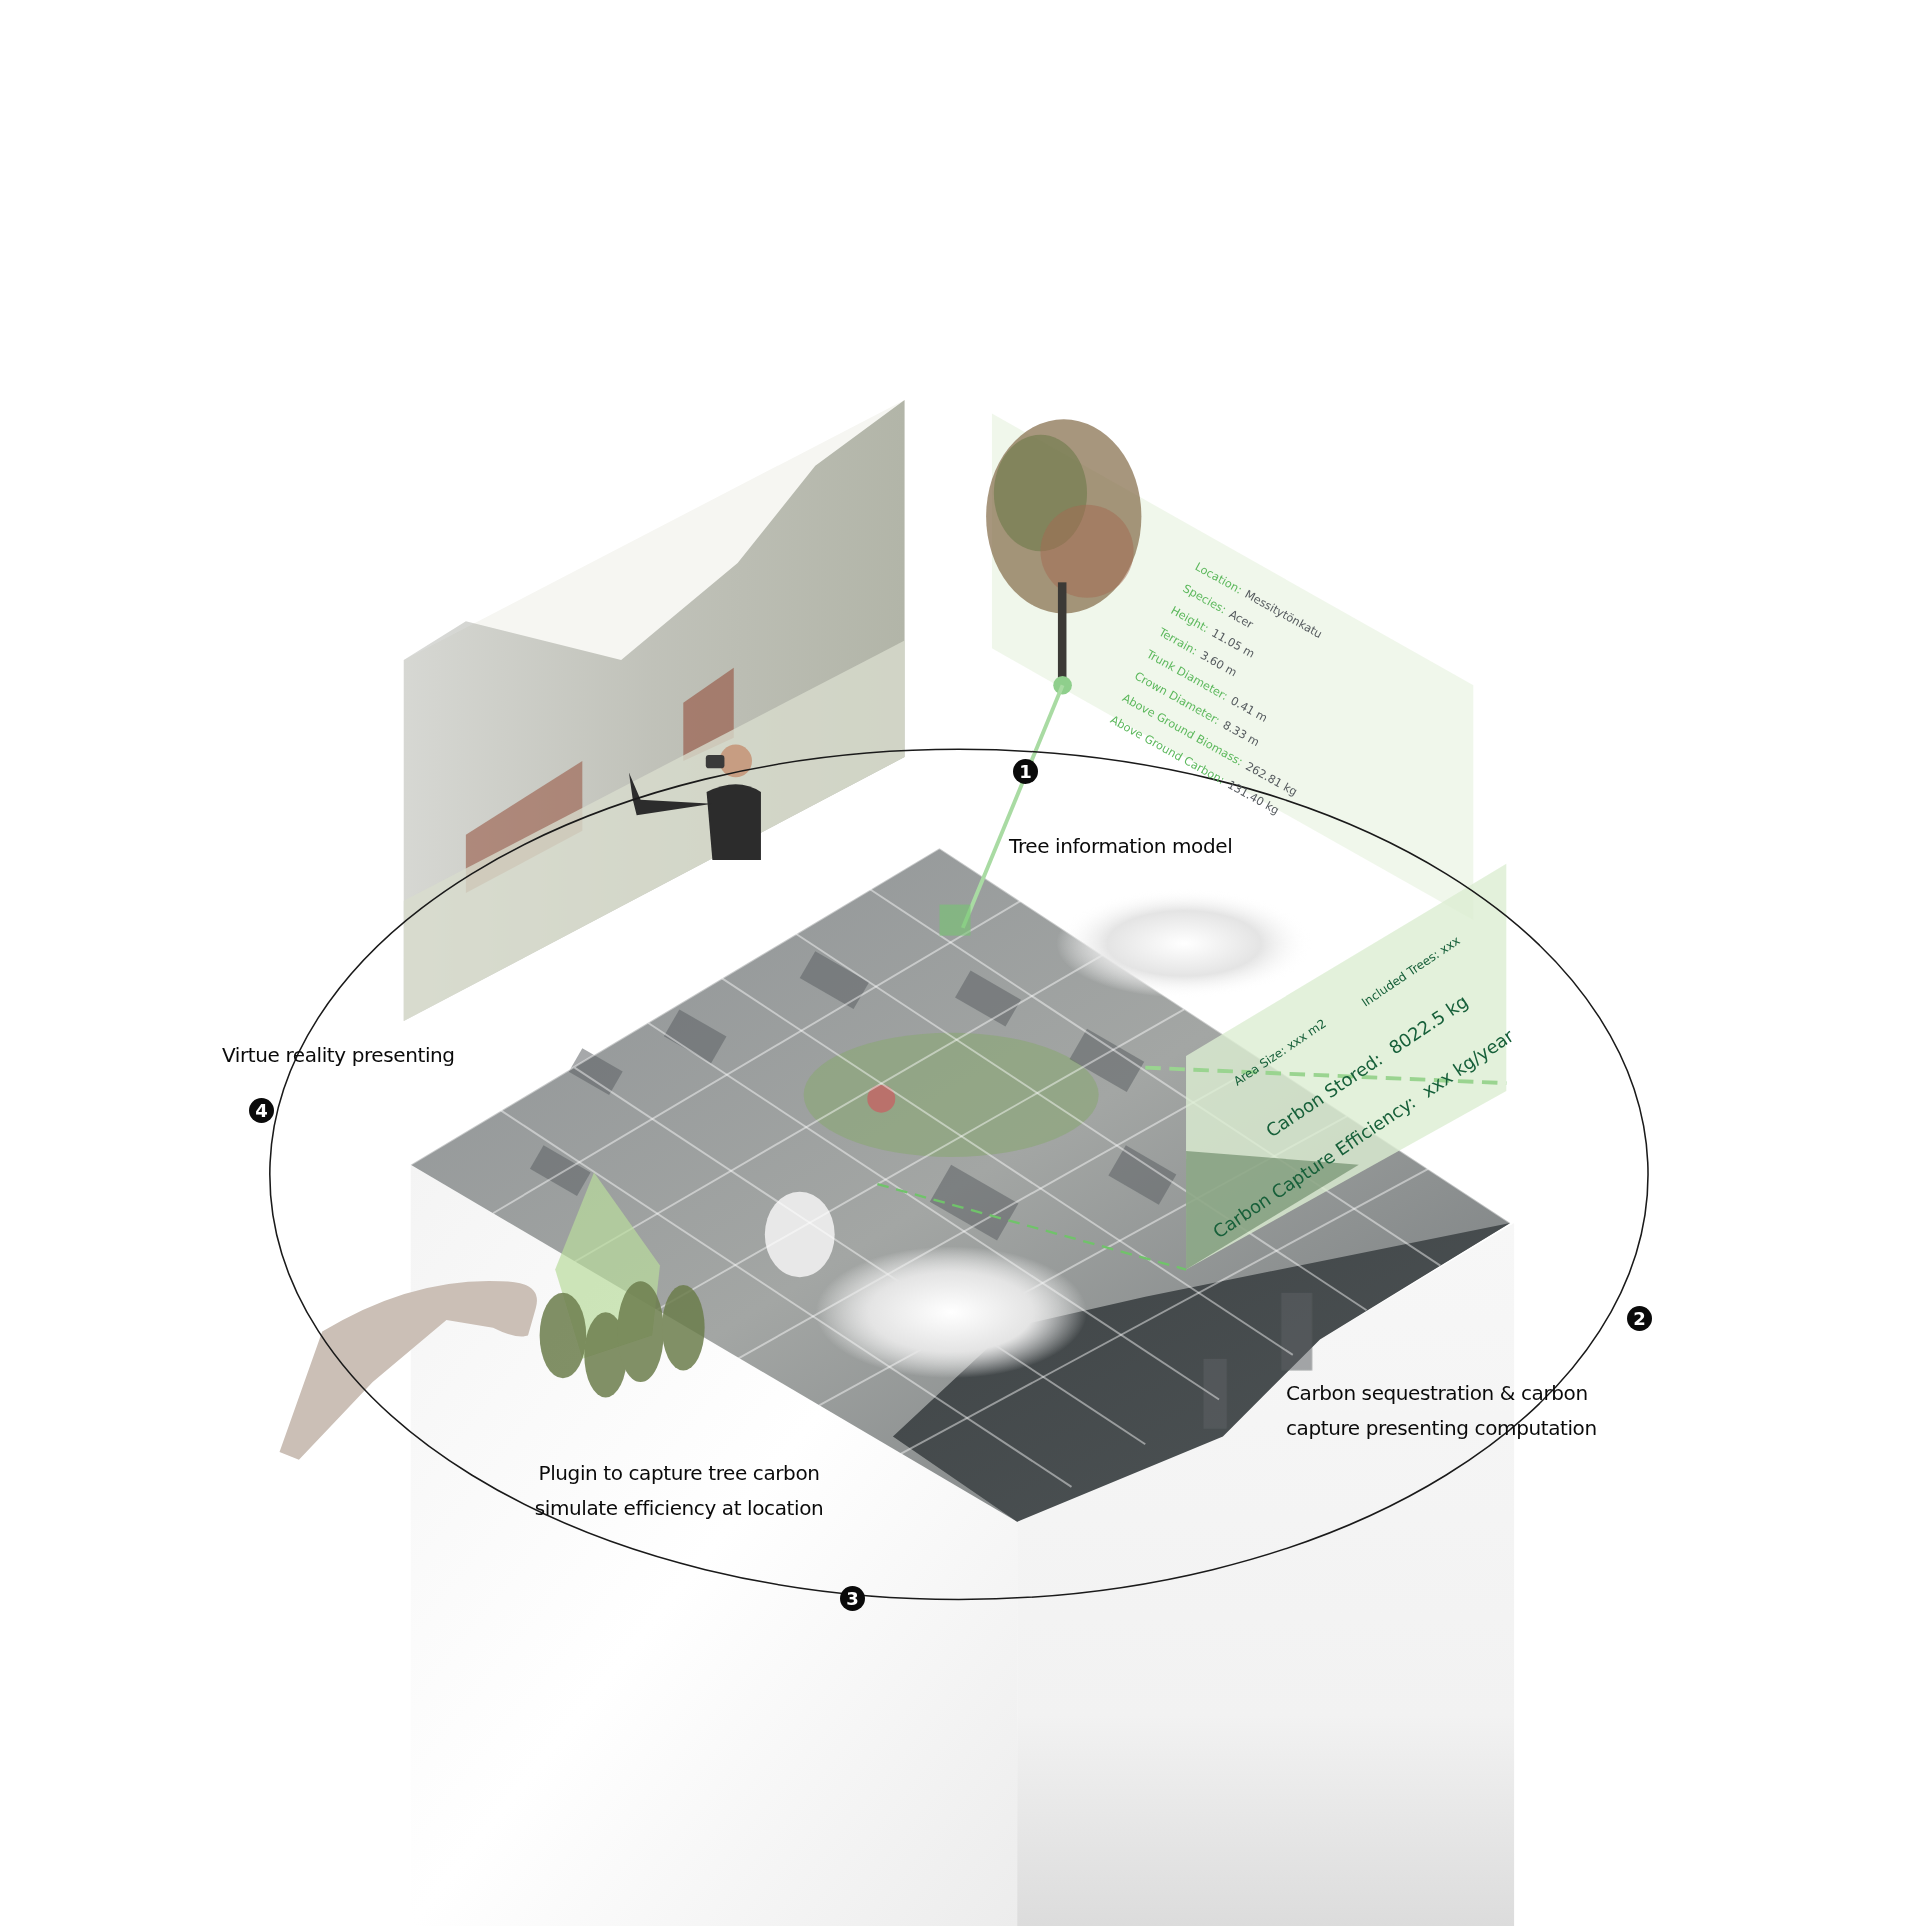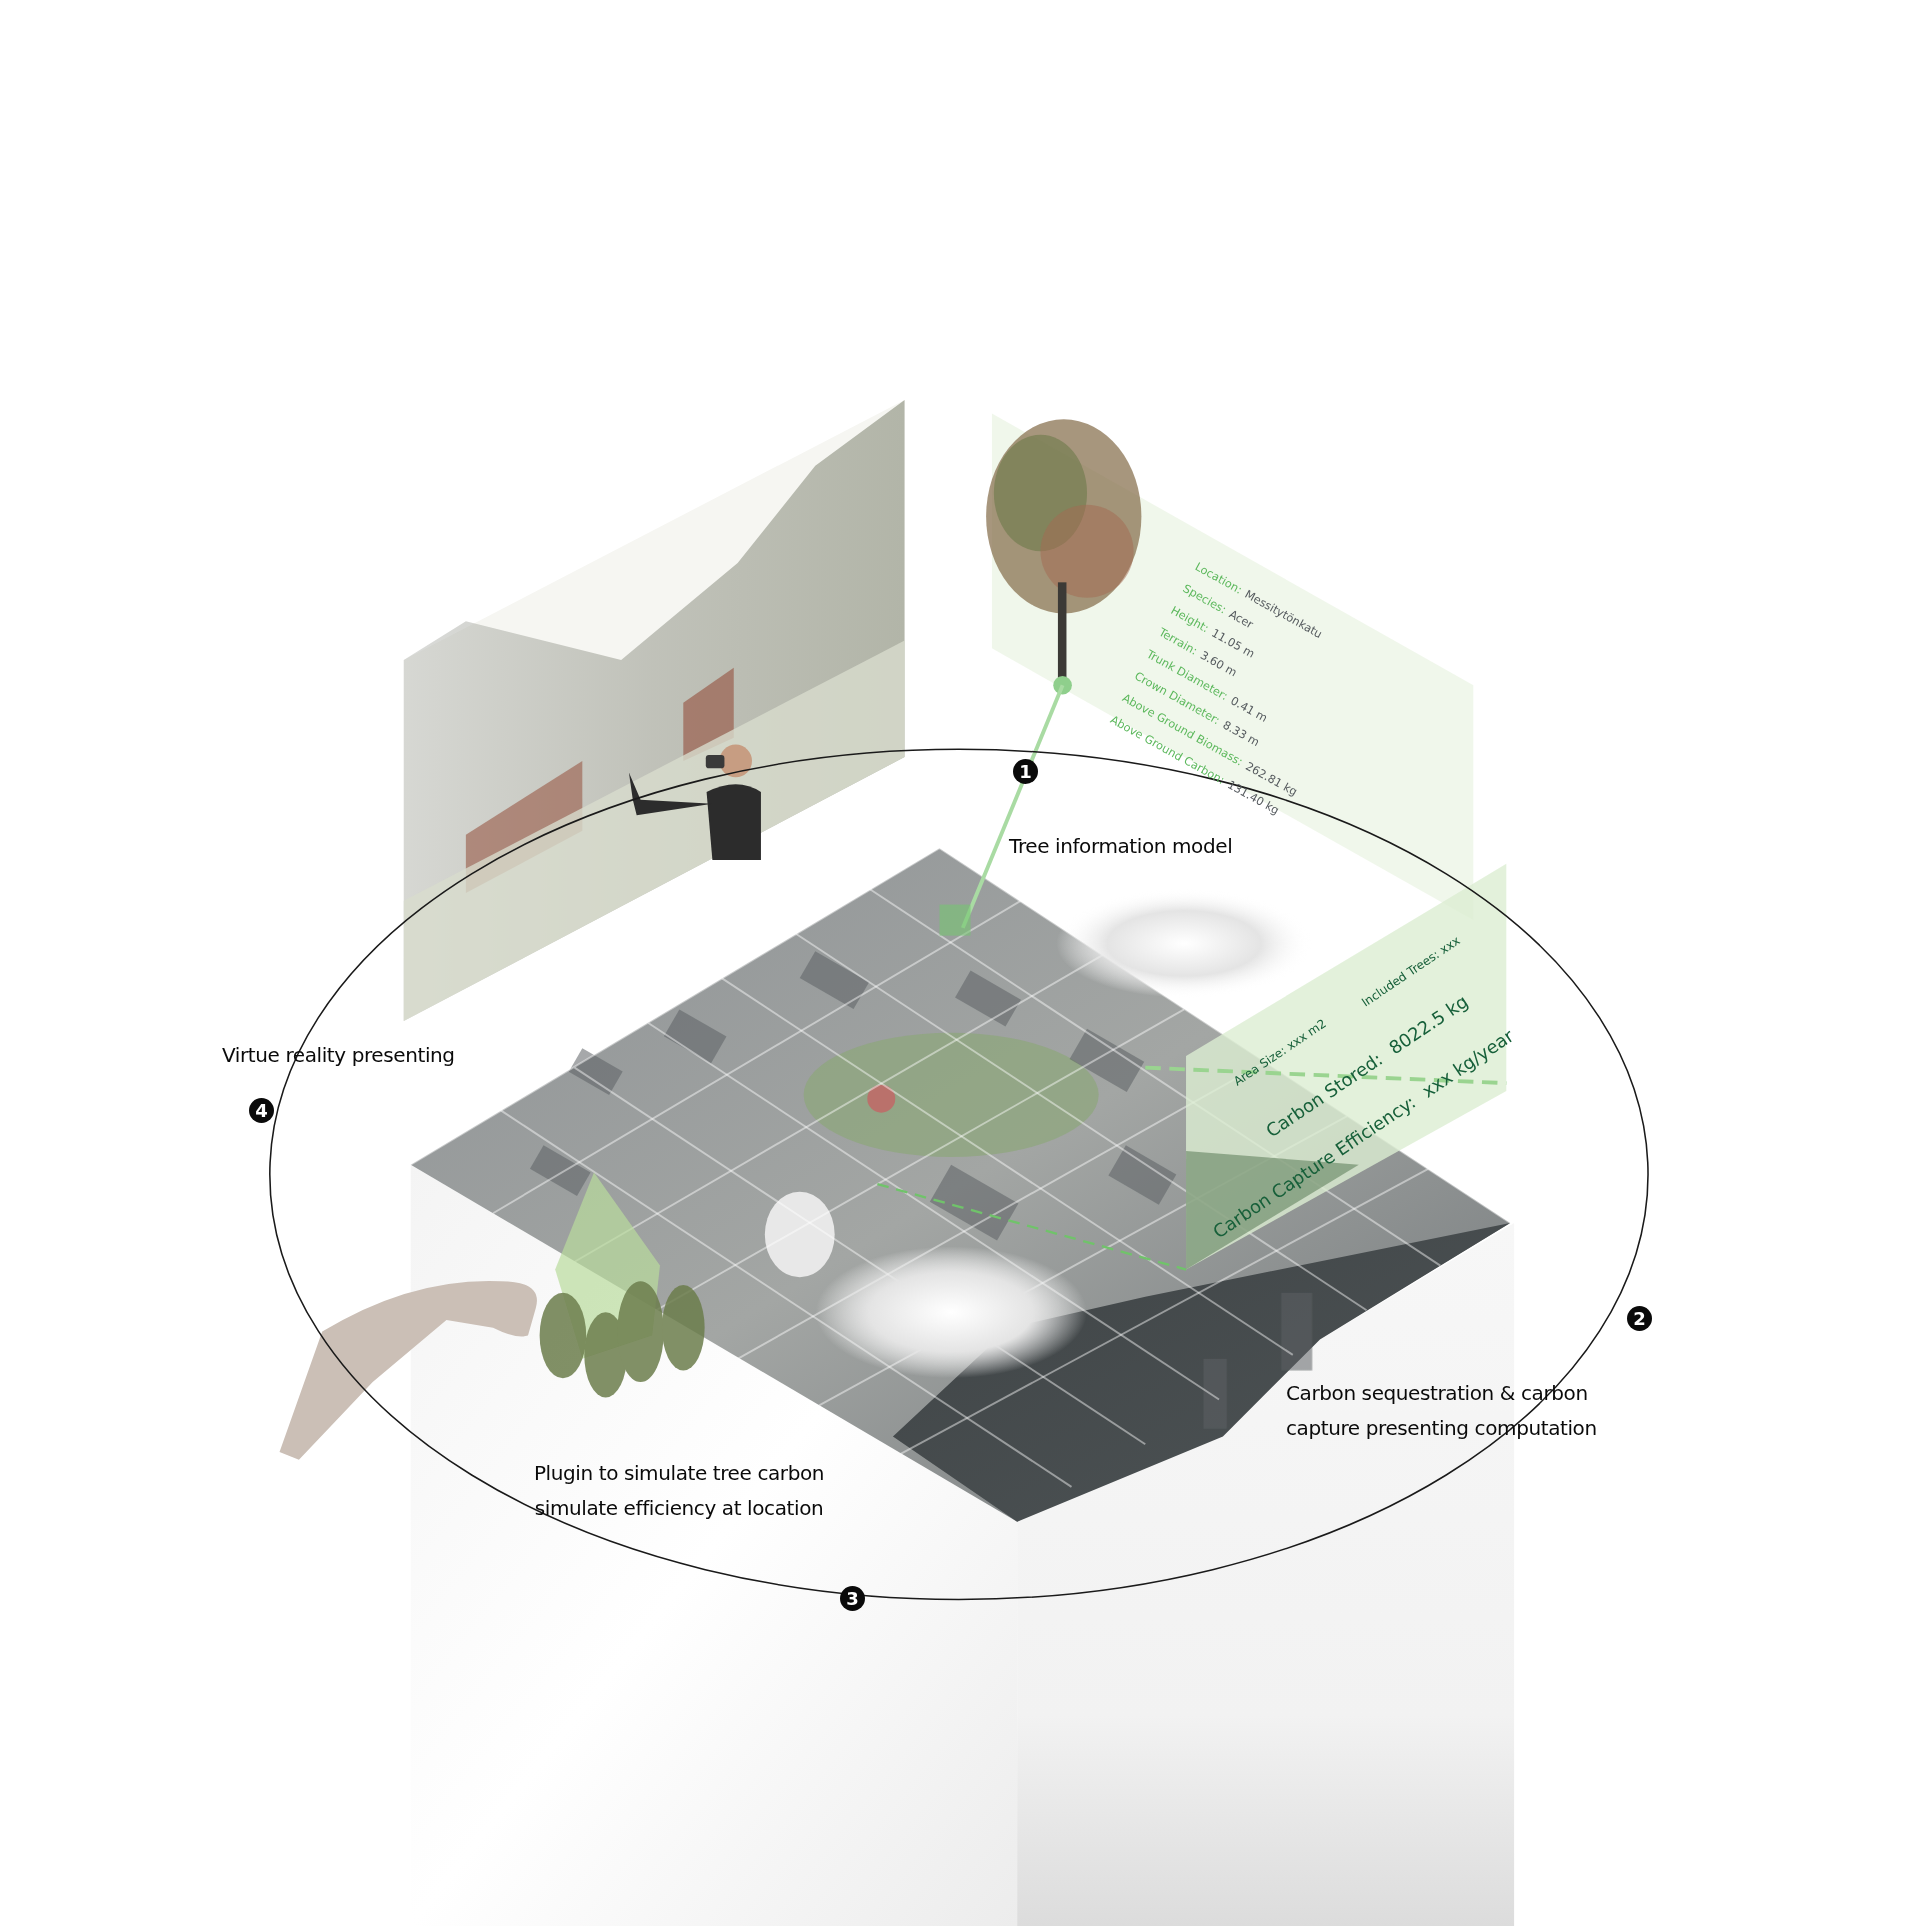--- a/index.html
+++ b/index.html
@@ -163,21 +163,21 @@
 <div class="num-badge" style="left:249px;top:1098px;">4</div>
 
 <div class="label" style="left:1009px;top:829px;">Tree information model</div>
 
 <div class="label" style="left:1286px;top:1376px;">
   <div>Carbon sequestration &amp; carbon</div>
   <div>capture presenting computation</div>
 </div>
 
 <div class="label center" style="left:485px;top:1456px;width:388px;">
-  <div>Plugin to simulate tree carbon</div>
+  <div>Plugin to capture tree carbon</div>
   <div>simulate efficiency at location</div>
 </div>
 
 <div class="label" style="left:222px;top:1022px;margin-top:16px;">Virtue reality presenting</div>
 
 <div class="tree-text">
   <div><span class="k">Location:</span><span class="v">Messitytönkatu</span></div>
   <div><span class="k">Species:</span><span class="v">Acer</span></div>
   <div><span class="k">Height:</span><span class="v">11.05 m</span></div>
   <div><span class="k">Terrain:</span><span class="v">3.60 m</span></div>

